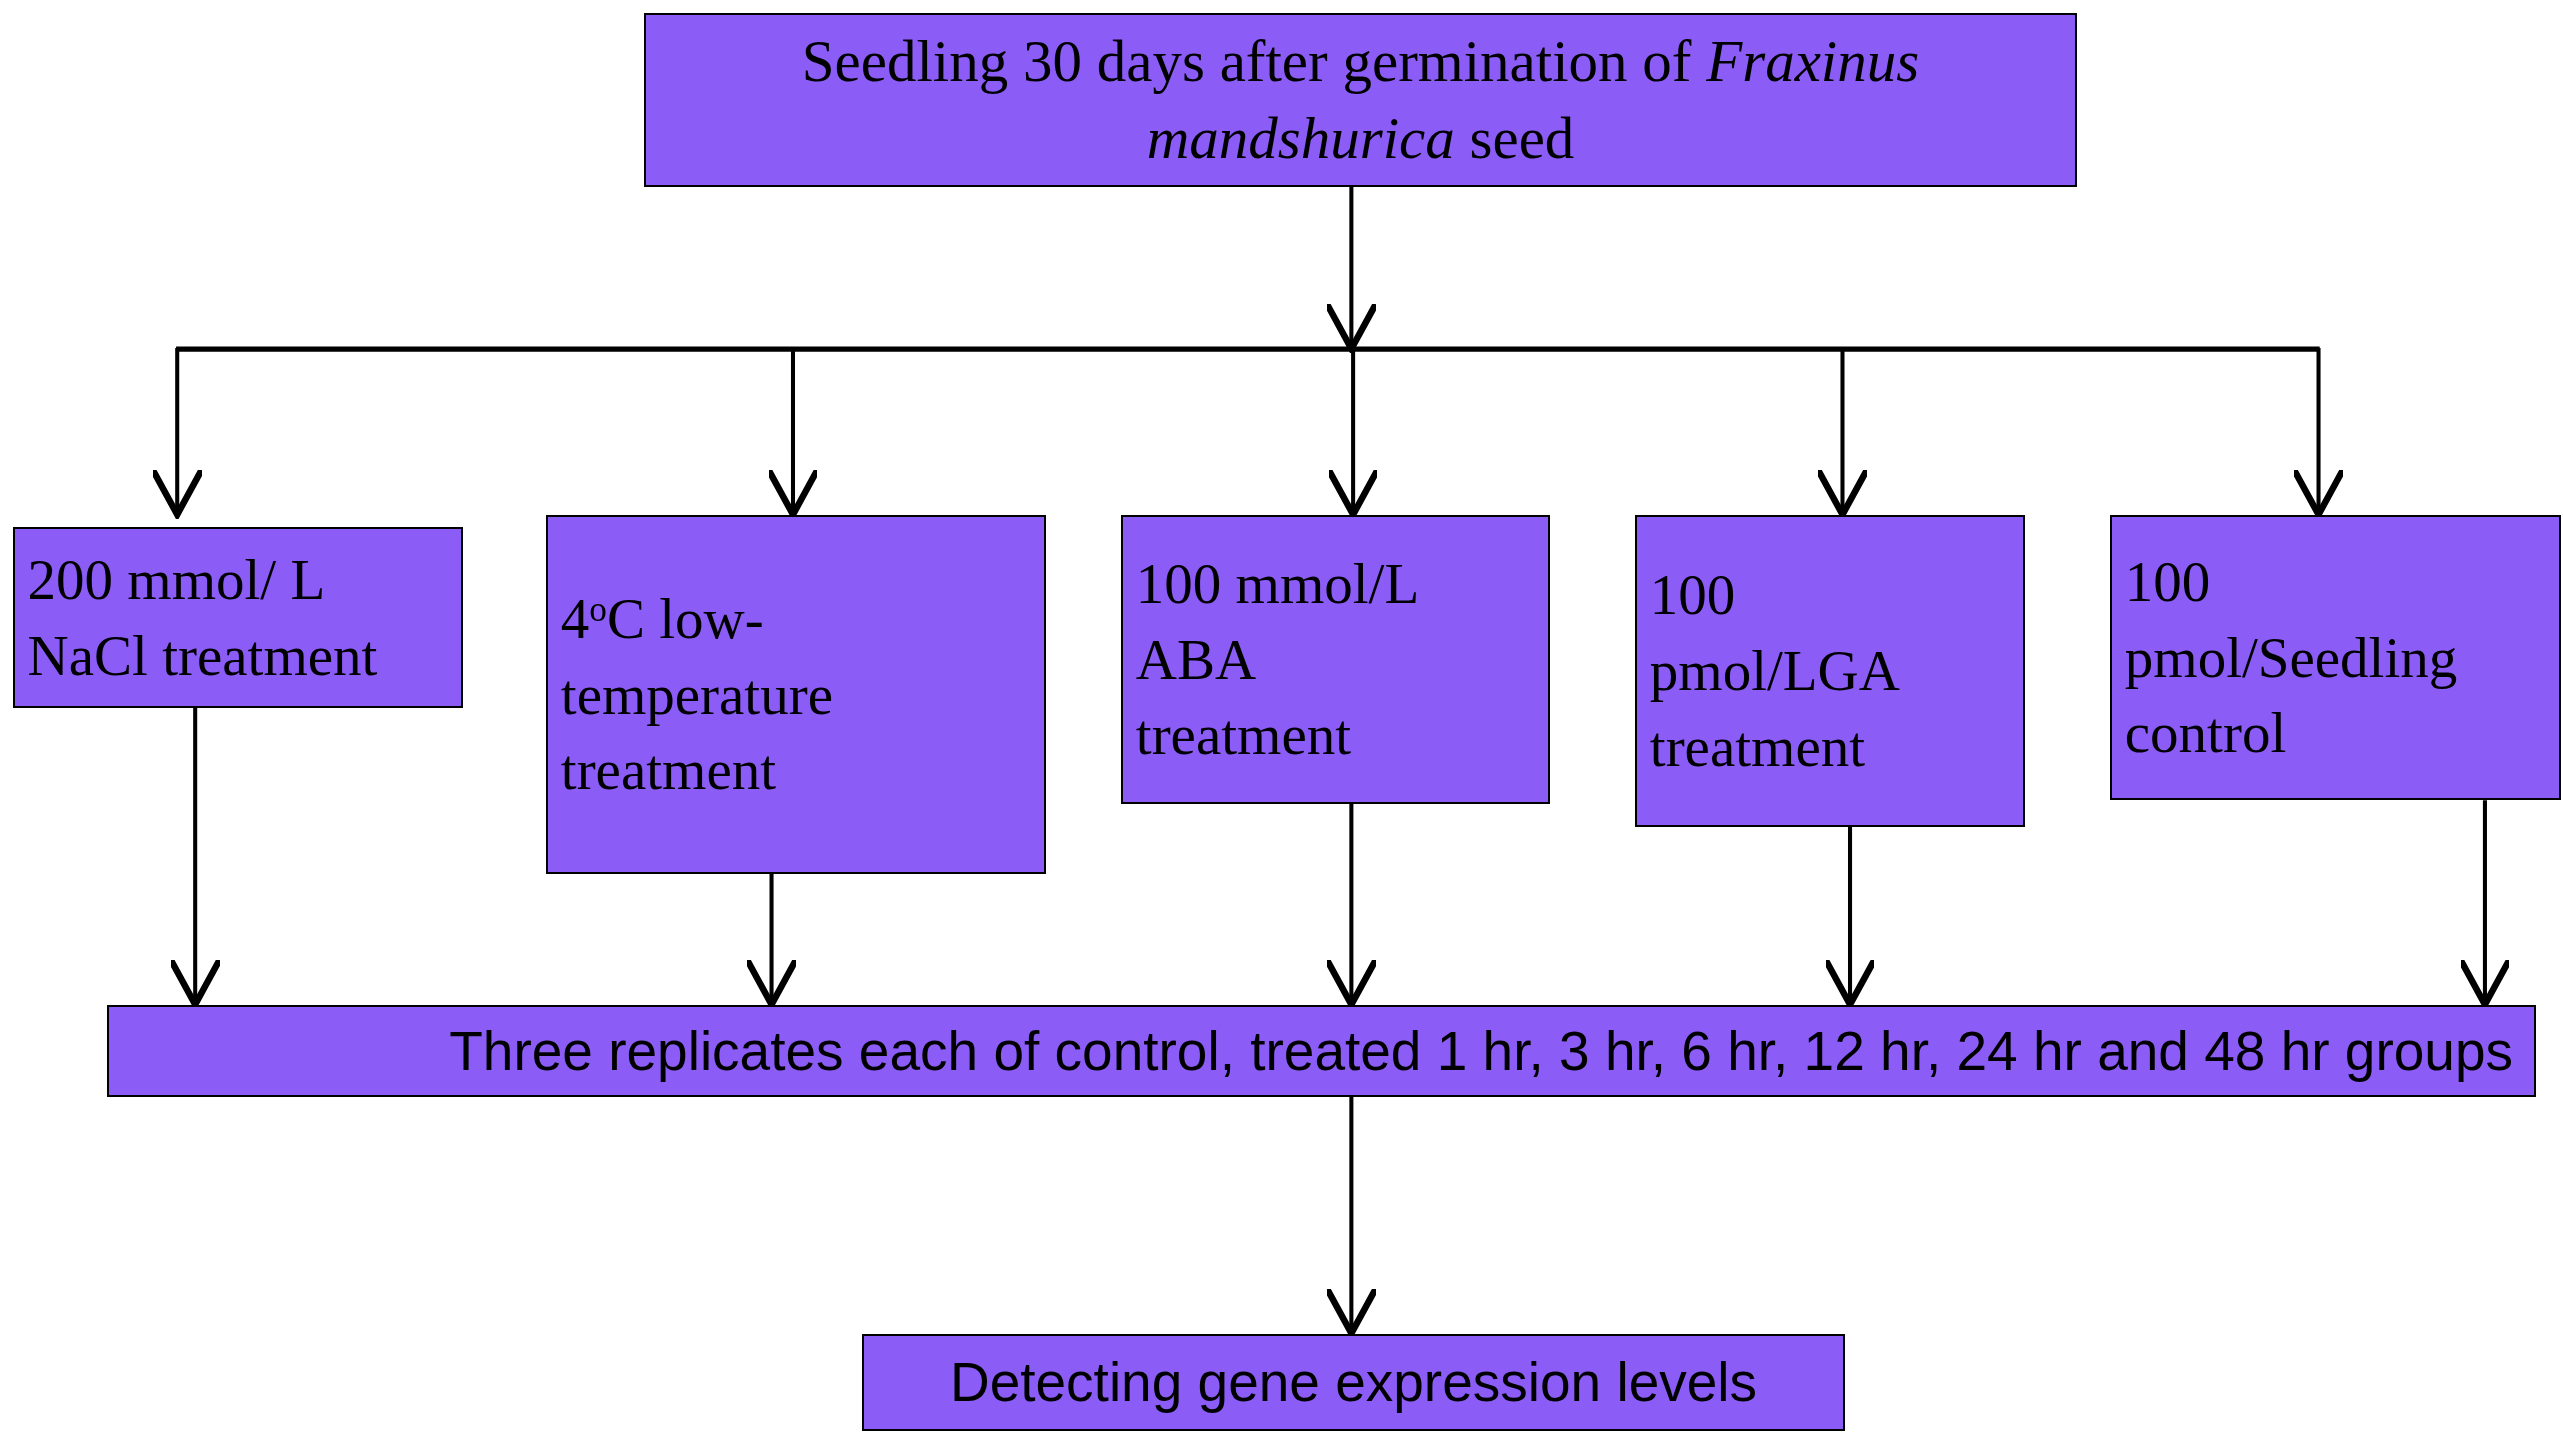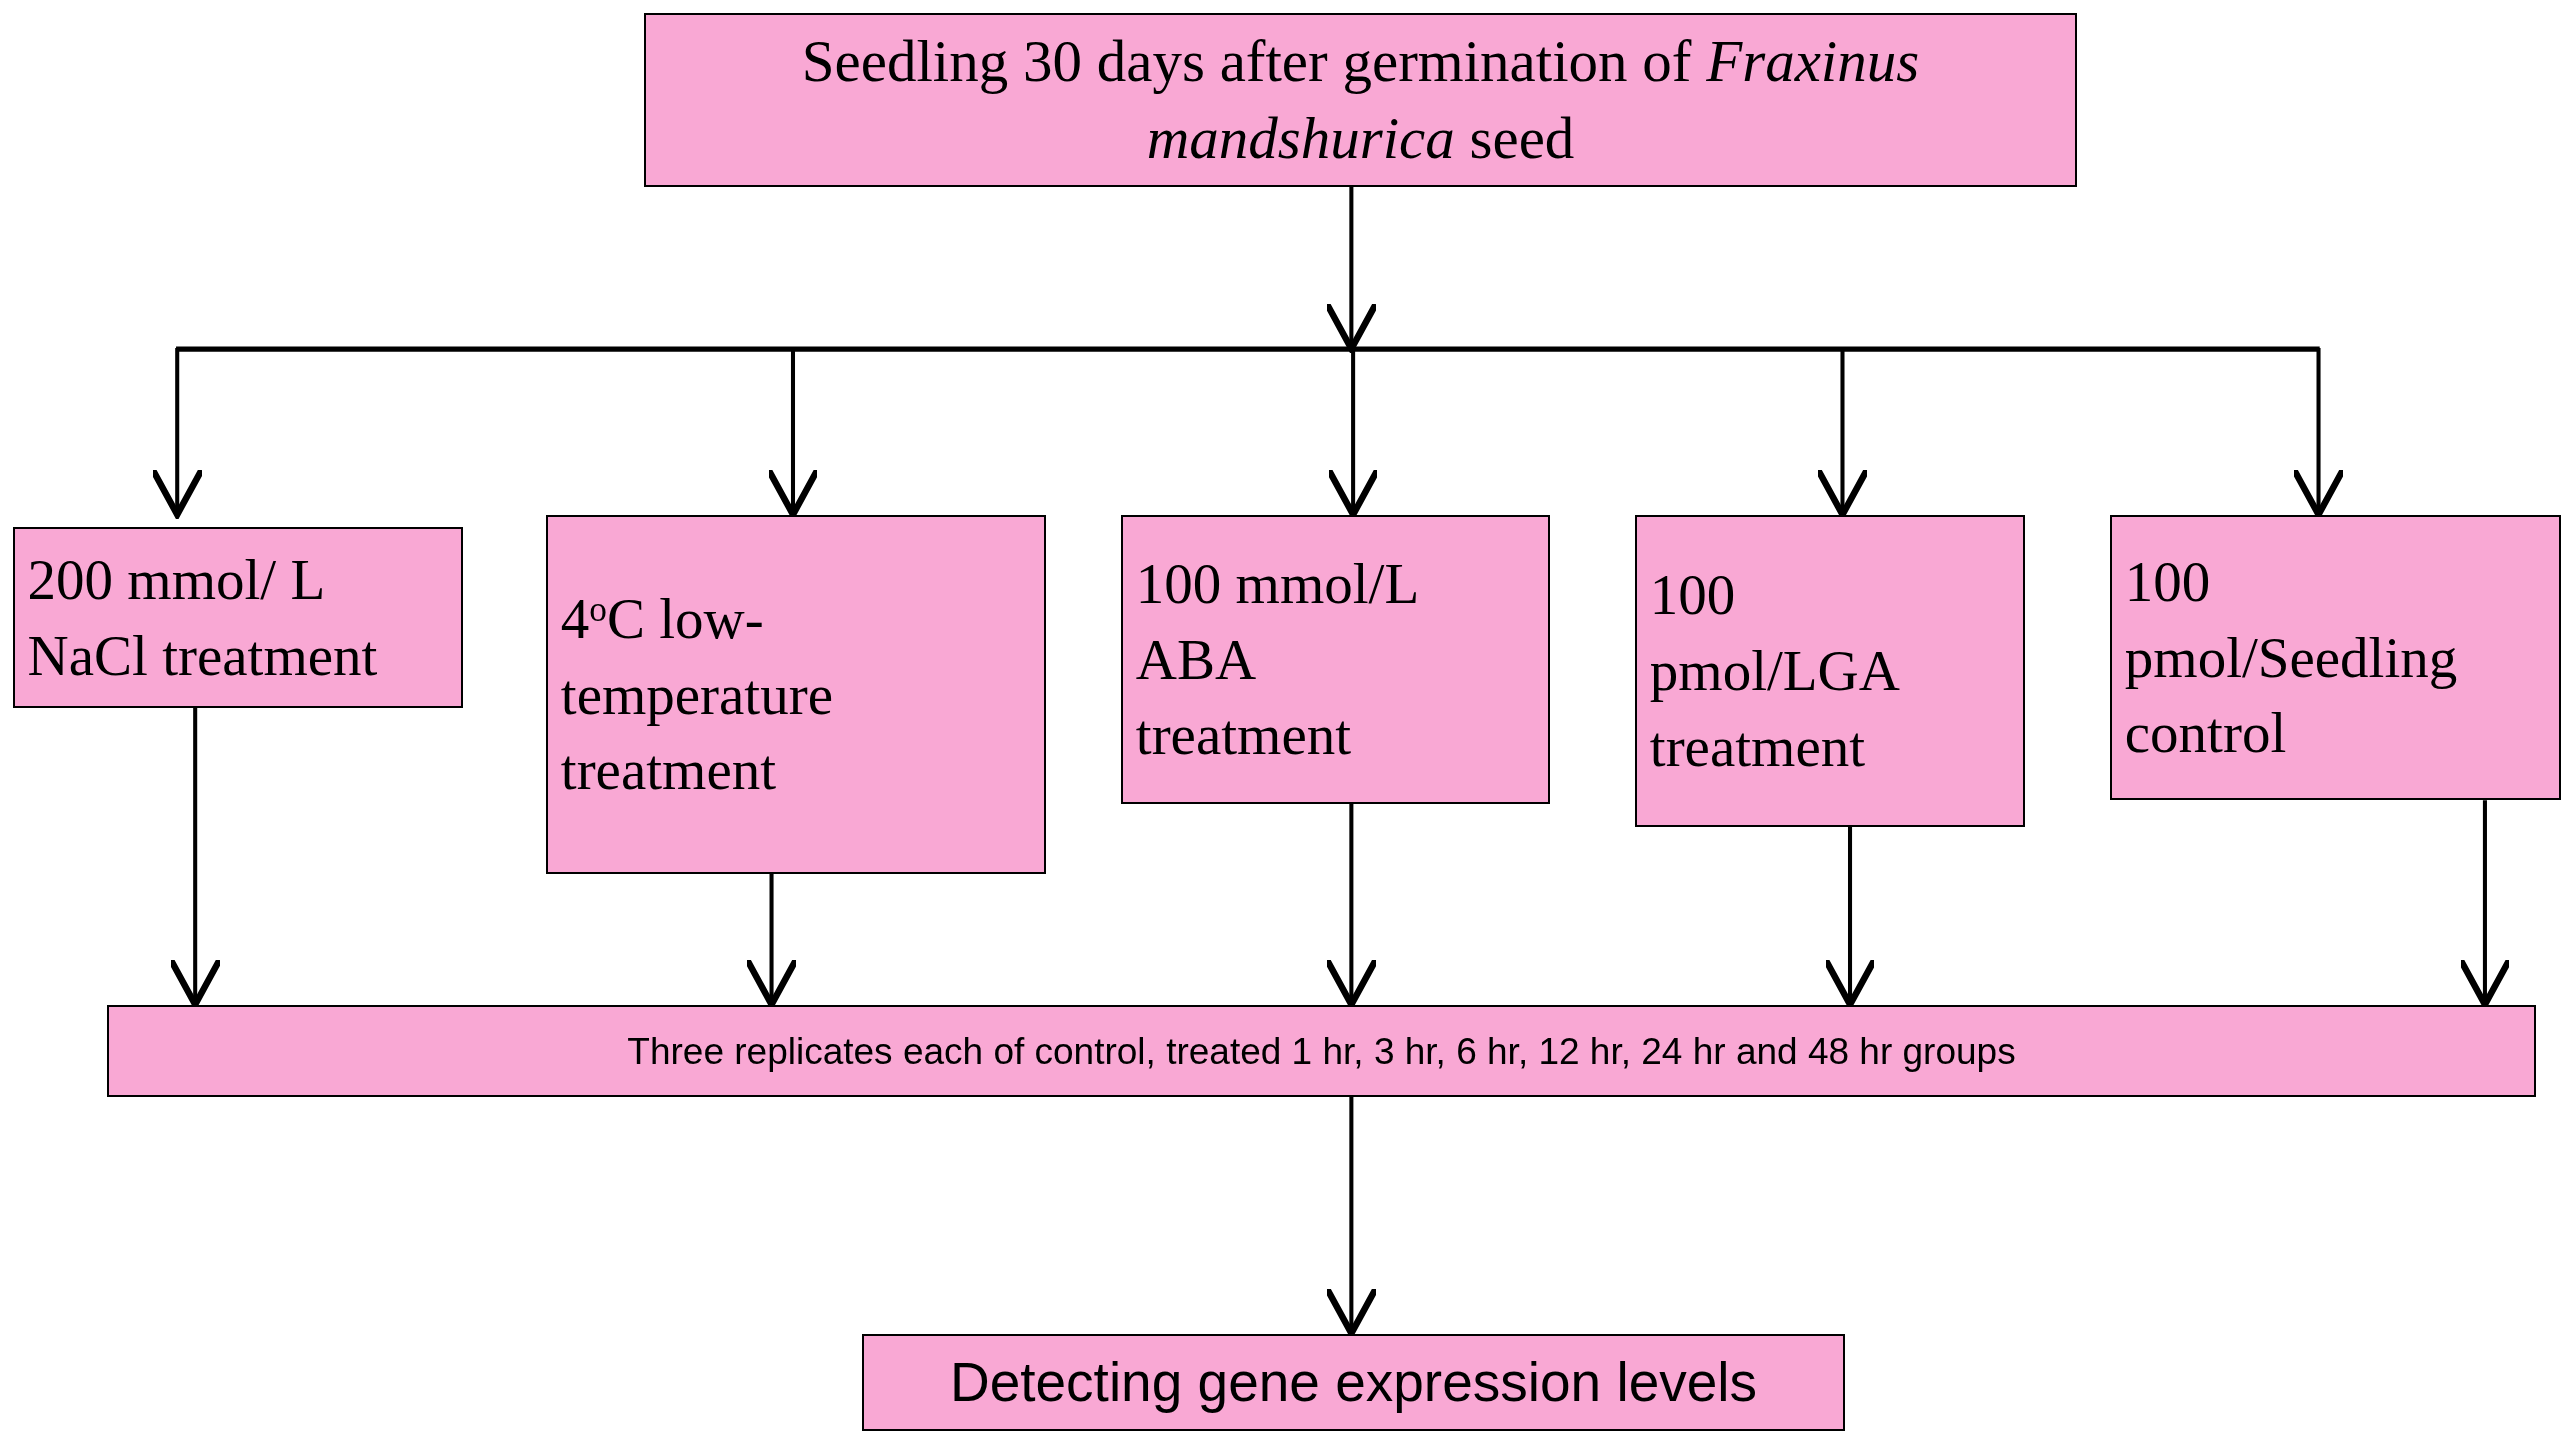--- a/index.html
+++ b/index.html
@@ -19,21 +19,21 @@
     left: 0;
     top: 0;
     width: 2563px;
     height: 1449px;
     pointer-events: none;
   }
   .node {
     position: absolute;
     box-sizing: border-box;
     border: 2.9px solid #000000;
-    background: #f9a8d4;
+    background: #8b5cf6;
     color: #000000;
     display: flex;
     align-items: center;
     overflow: hidden;
   }
   .serif {
     font-family: "Liberation Serif", "DejaVu Serif", serif;
   }
   .sans {
     font-family: "Liberation Sans", "DejaVu Sans", sans-serif;
@@ -81,22 +81,22 @@
 
   
   #node-replicates {
     left: 107px;
     top: 1005px;
     width: 2429px;
     height: 92px;
     justify-content: flex-start;
   }
   #node-replicates .node-text {
-    text-align: center;
-    font-size: 37px;
+    text-align: right;
+    font-size: 55px;
     line-height: 1.0;
     padding: 0 21px;
   }
 
   
   #node-bottom {
     left: 862px;
     top: 1334px;
     width: 983px;
     height: 97px;

